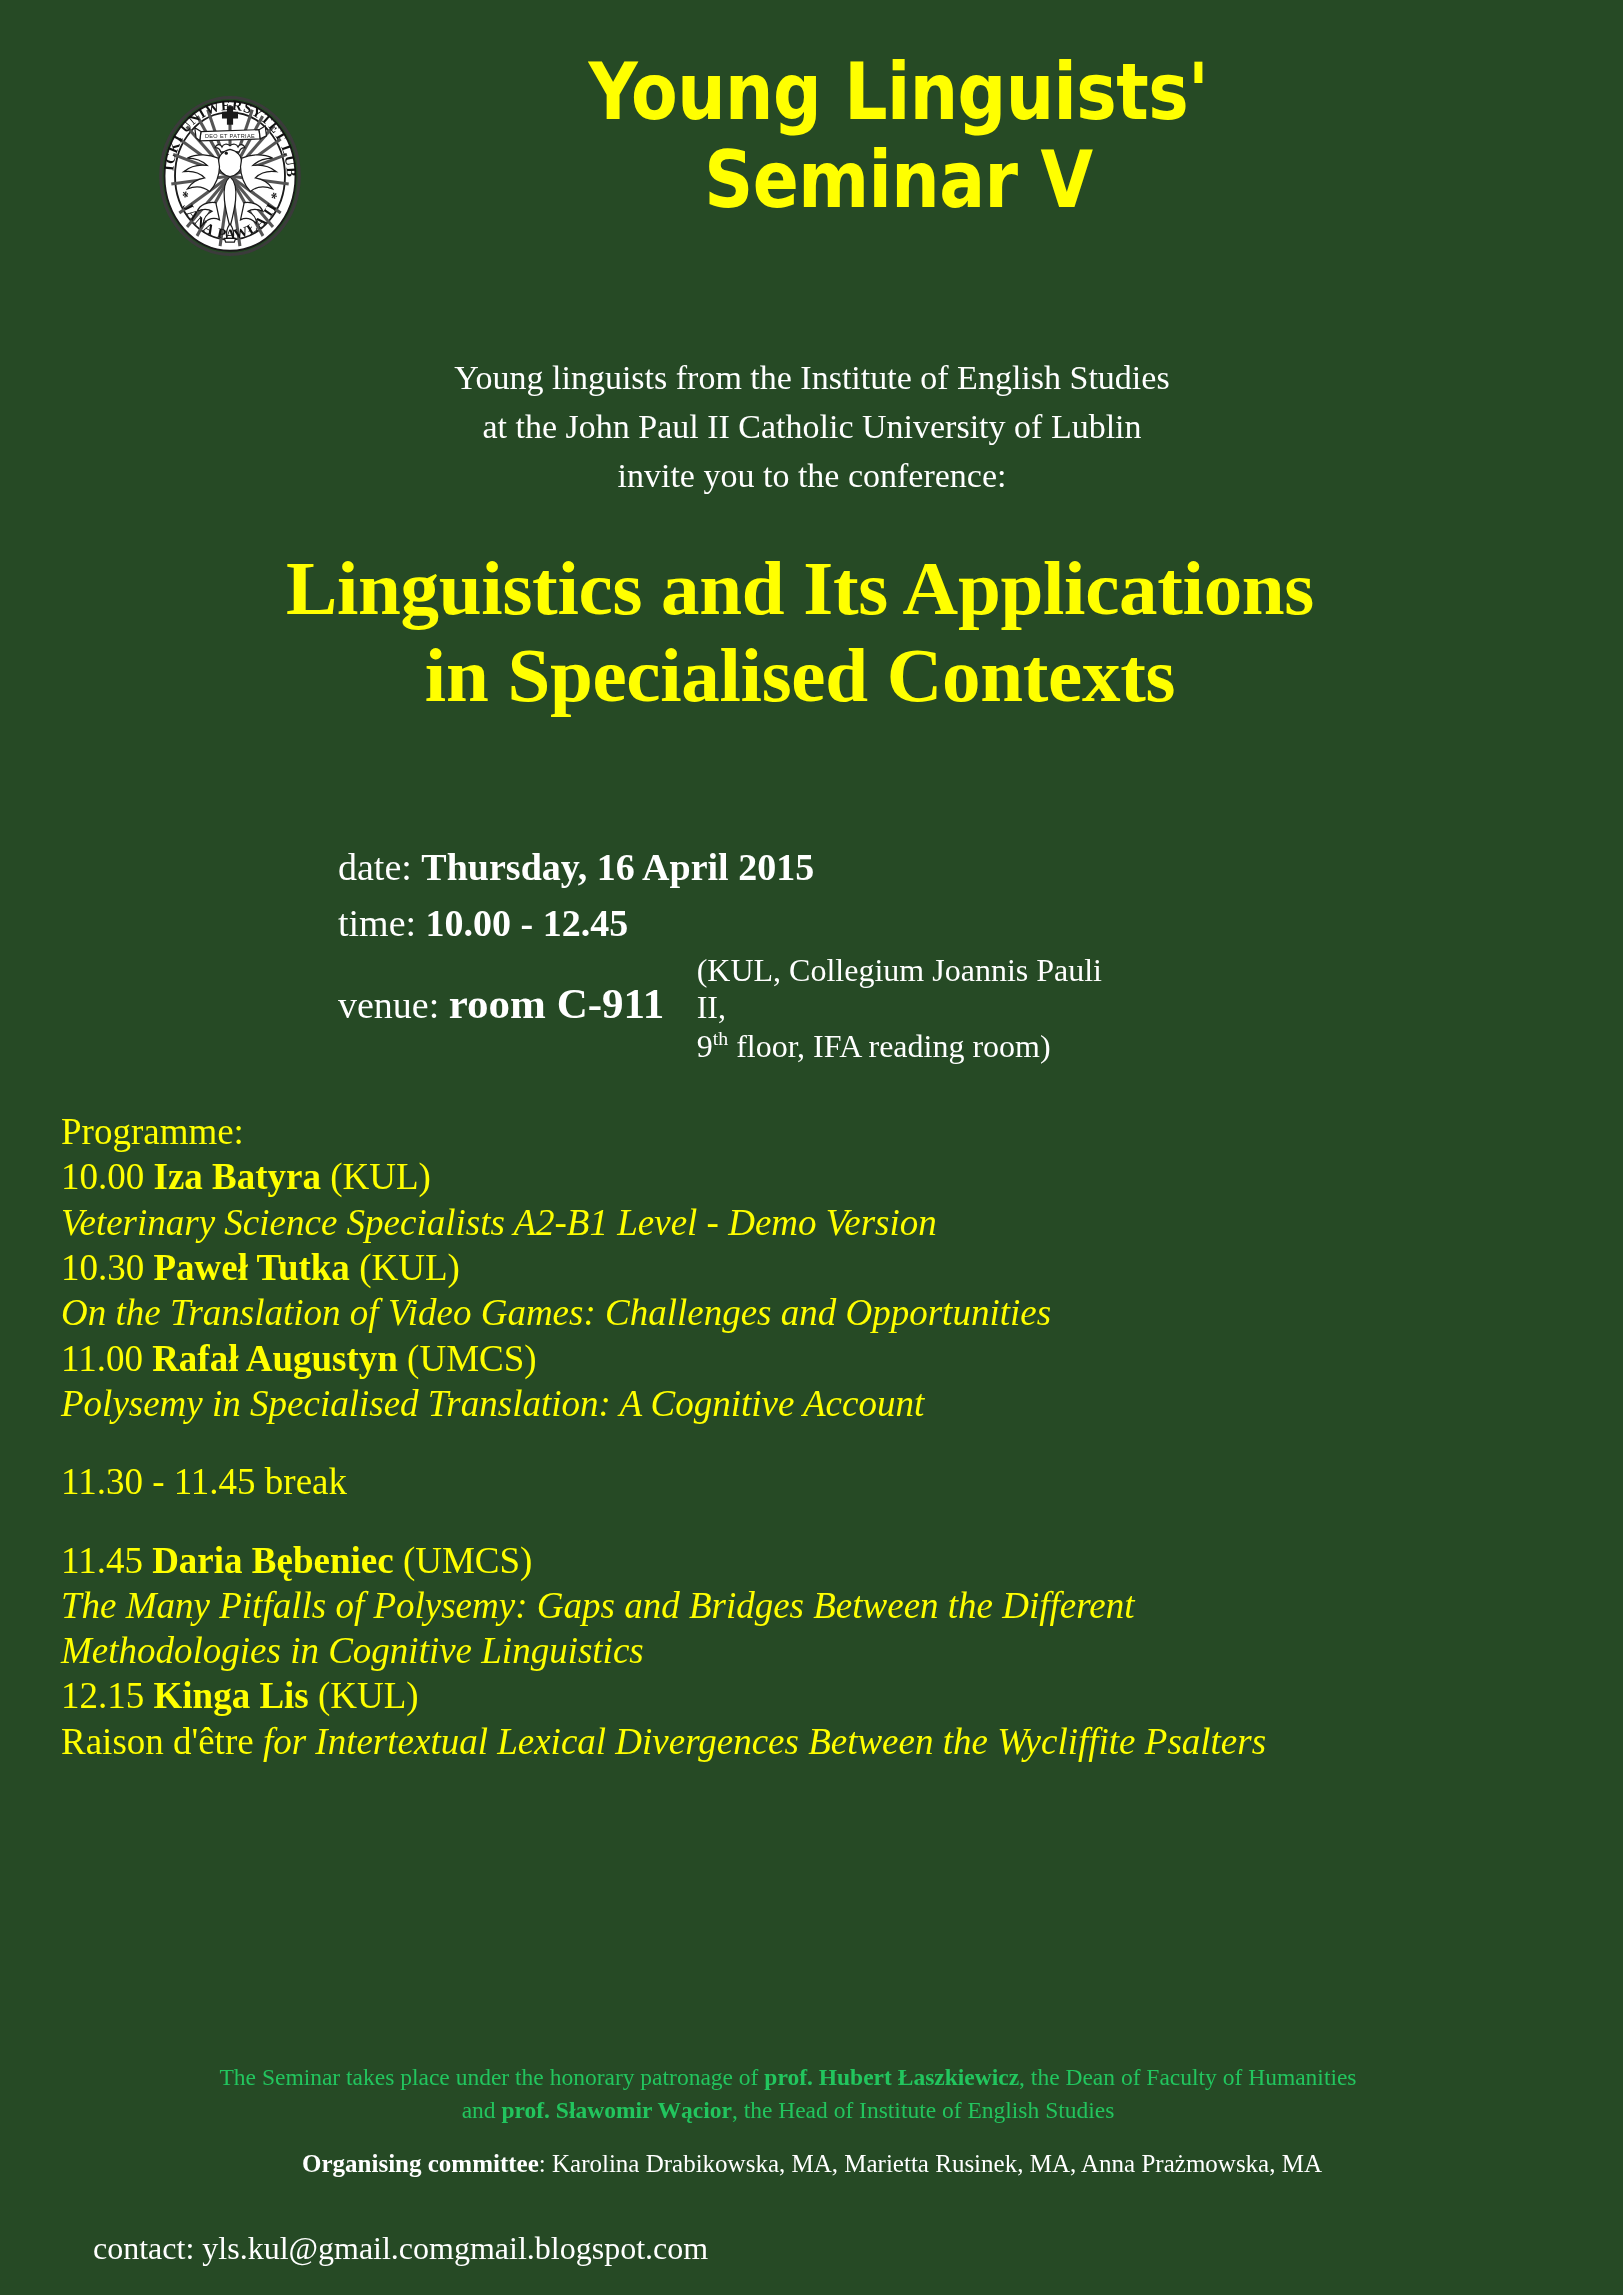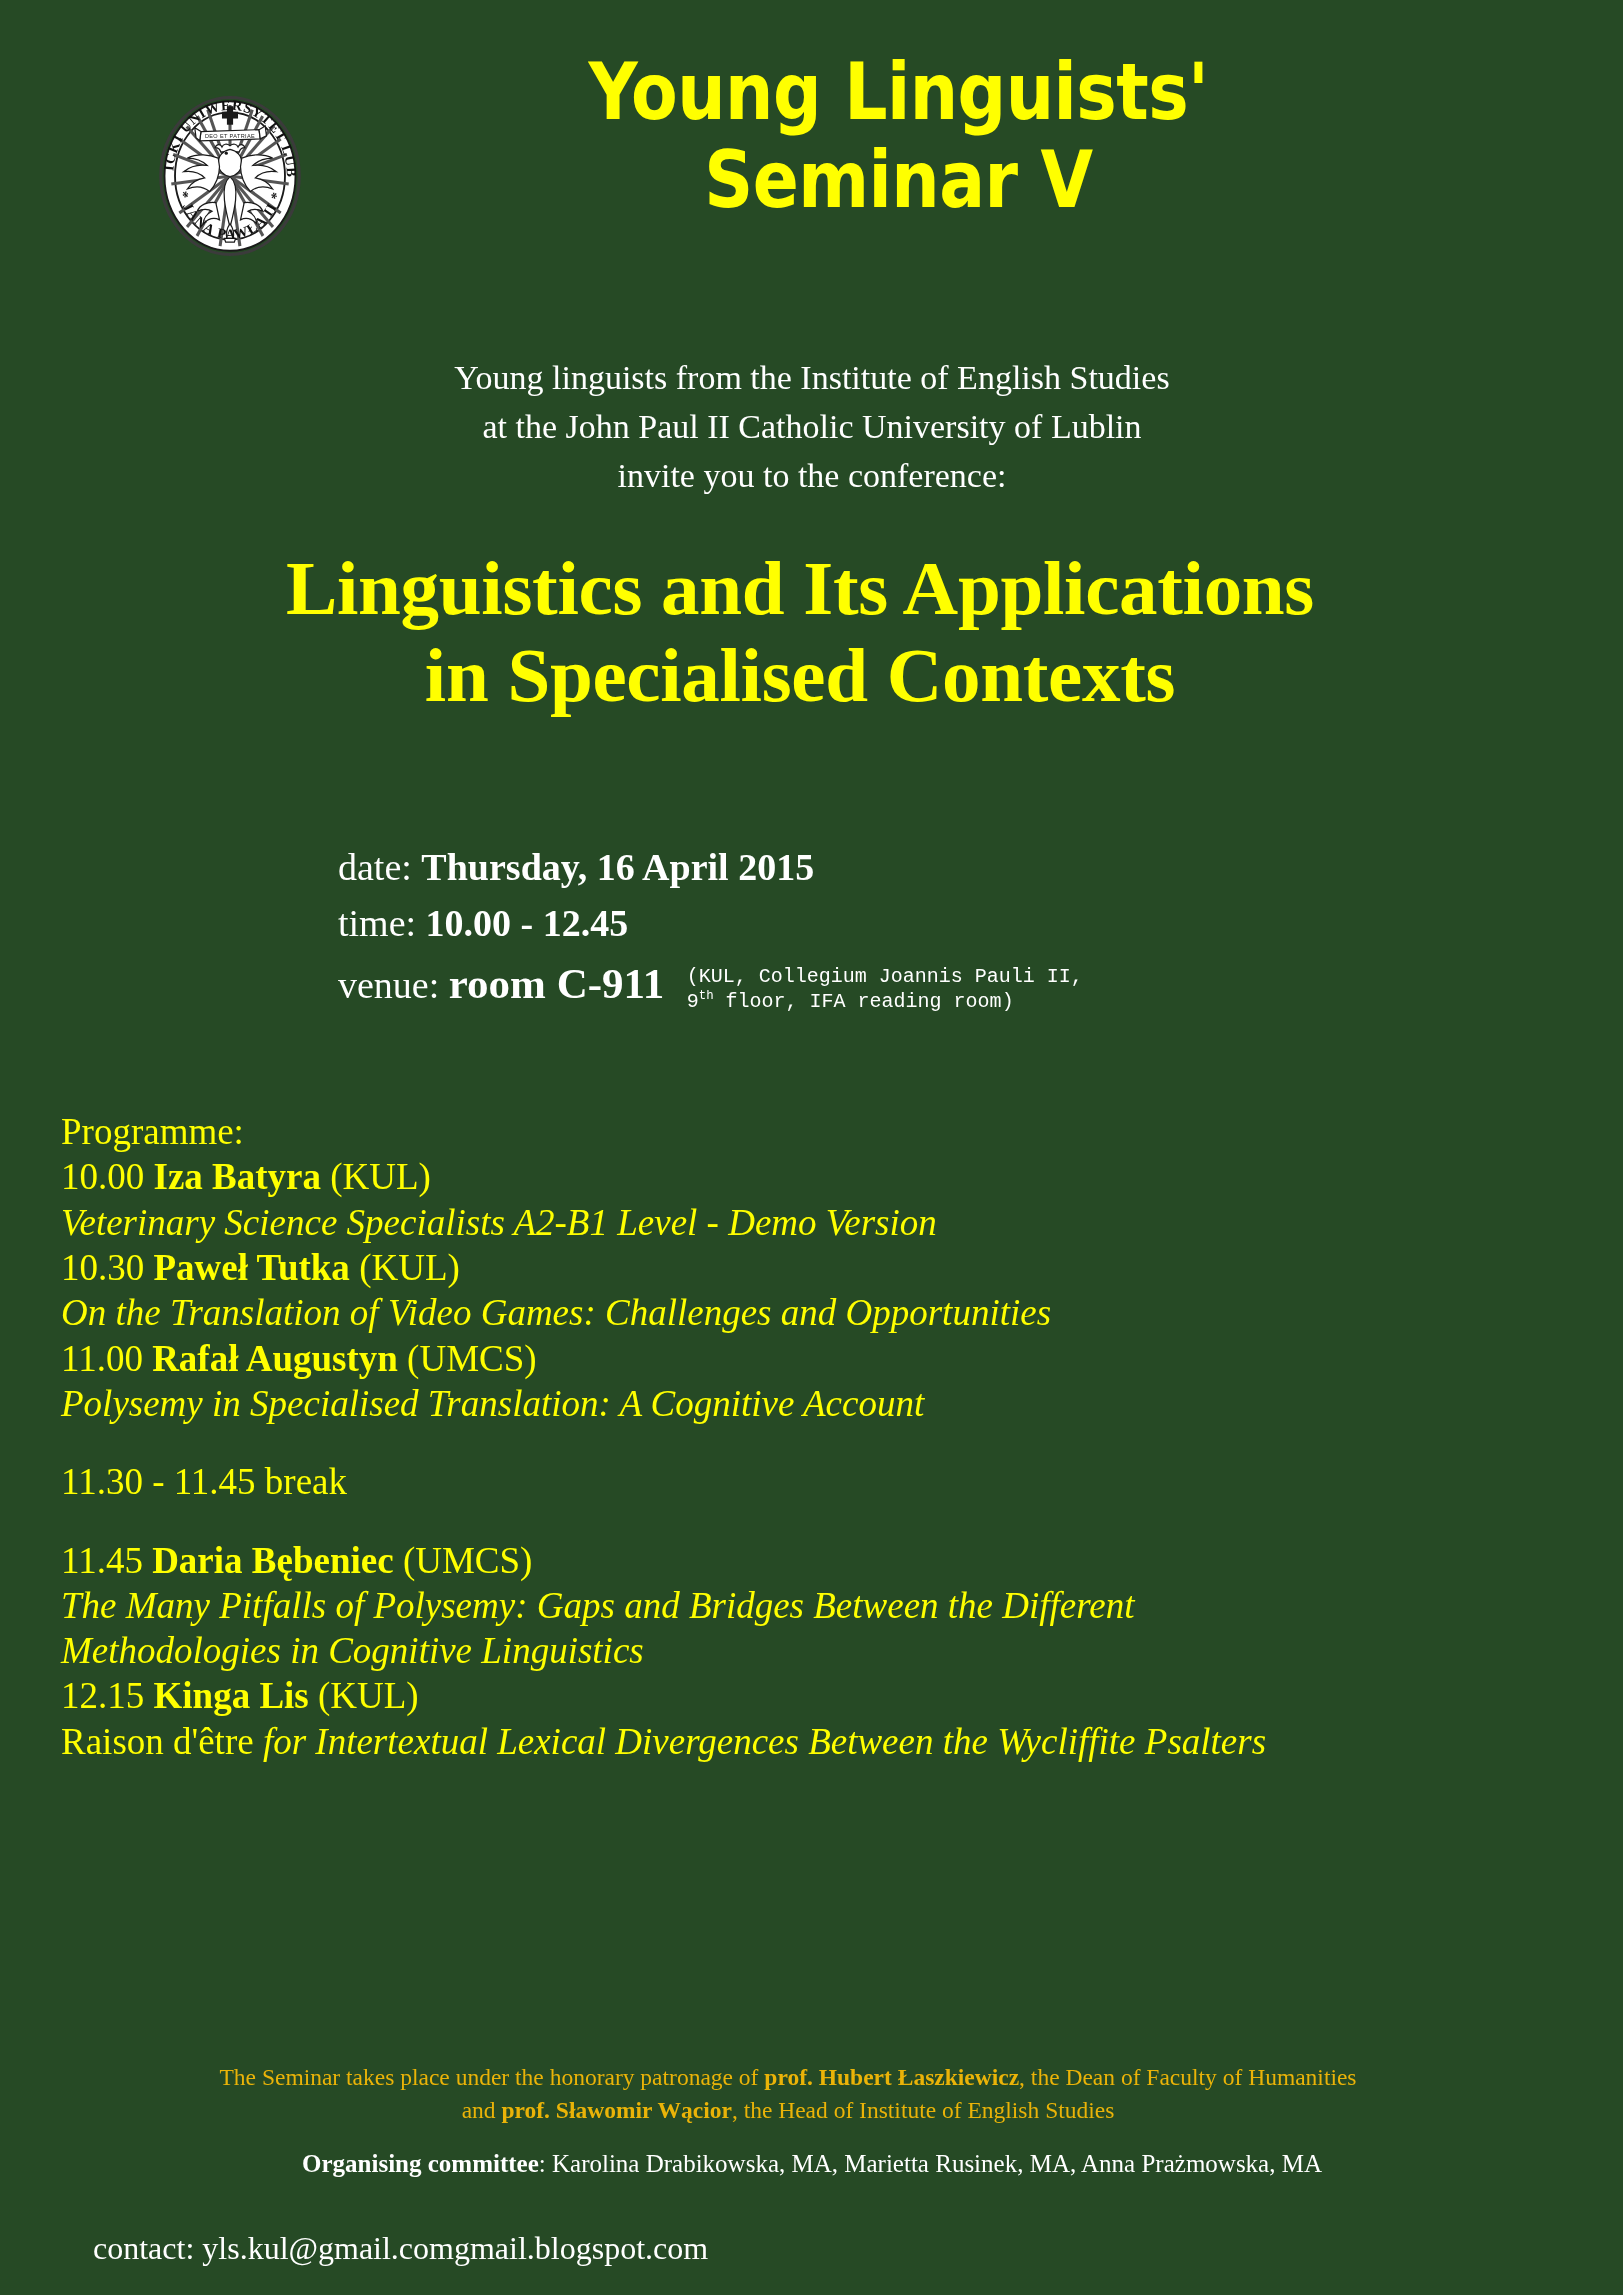--- a/index.html
+++ b/index.html
@@ -83,27 +83,26 @@
     font-size: 38px;
     line-height: 1.47;
   }
   #details .row { display: block; white-space: nowrap; }
   #details .lbl { font-weight: normal; }
   #details .val { font-weight: bold; }
   #details .val-venue { font-weight: bold; font-size: 43px; }
   #venue-note {
     display: inline-block;
     vertical-align: middle;
-    font-size: 20px;
+    font-size: 32px;
     line-height: 1.18;
     font-weight: normal;
-    margin-left: 13px;
+    margin-left: 23px;
     white-space: normal;
     width: 434px;
-    font-family: Liberation Mono, monospace;
   }
   #venue-note sup { font-size: 0.62em; vertical-align: super; }
 
   
   #programme {
     position: absolute;
     left: 61px;
     top: 1109px;
     width: 1531px;
     color: #ffff00;
@@ -118,21 +117,21 @@
   #programme .p-break { display: block; white-space: nowrap; }
   #programme .spacer { display: block; height: 33px; }
 
   
   #patronage {
     position: absolute;
     left: 0;
     top: 2061px;
     width: 1576px;
     text-align: center;
-    color: #eab308;
+    color: #22c55e;
     font-size: 23.5px;
     line-height: 1.42;
   }
   #patronage .ln { display: block; }
   #patronage b { font-weight: bold; }
 
   #committee {
     position: absolute;
     left: 0;
     top: 2150px;

